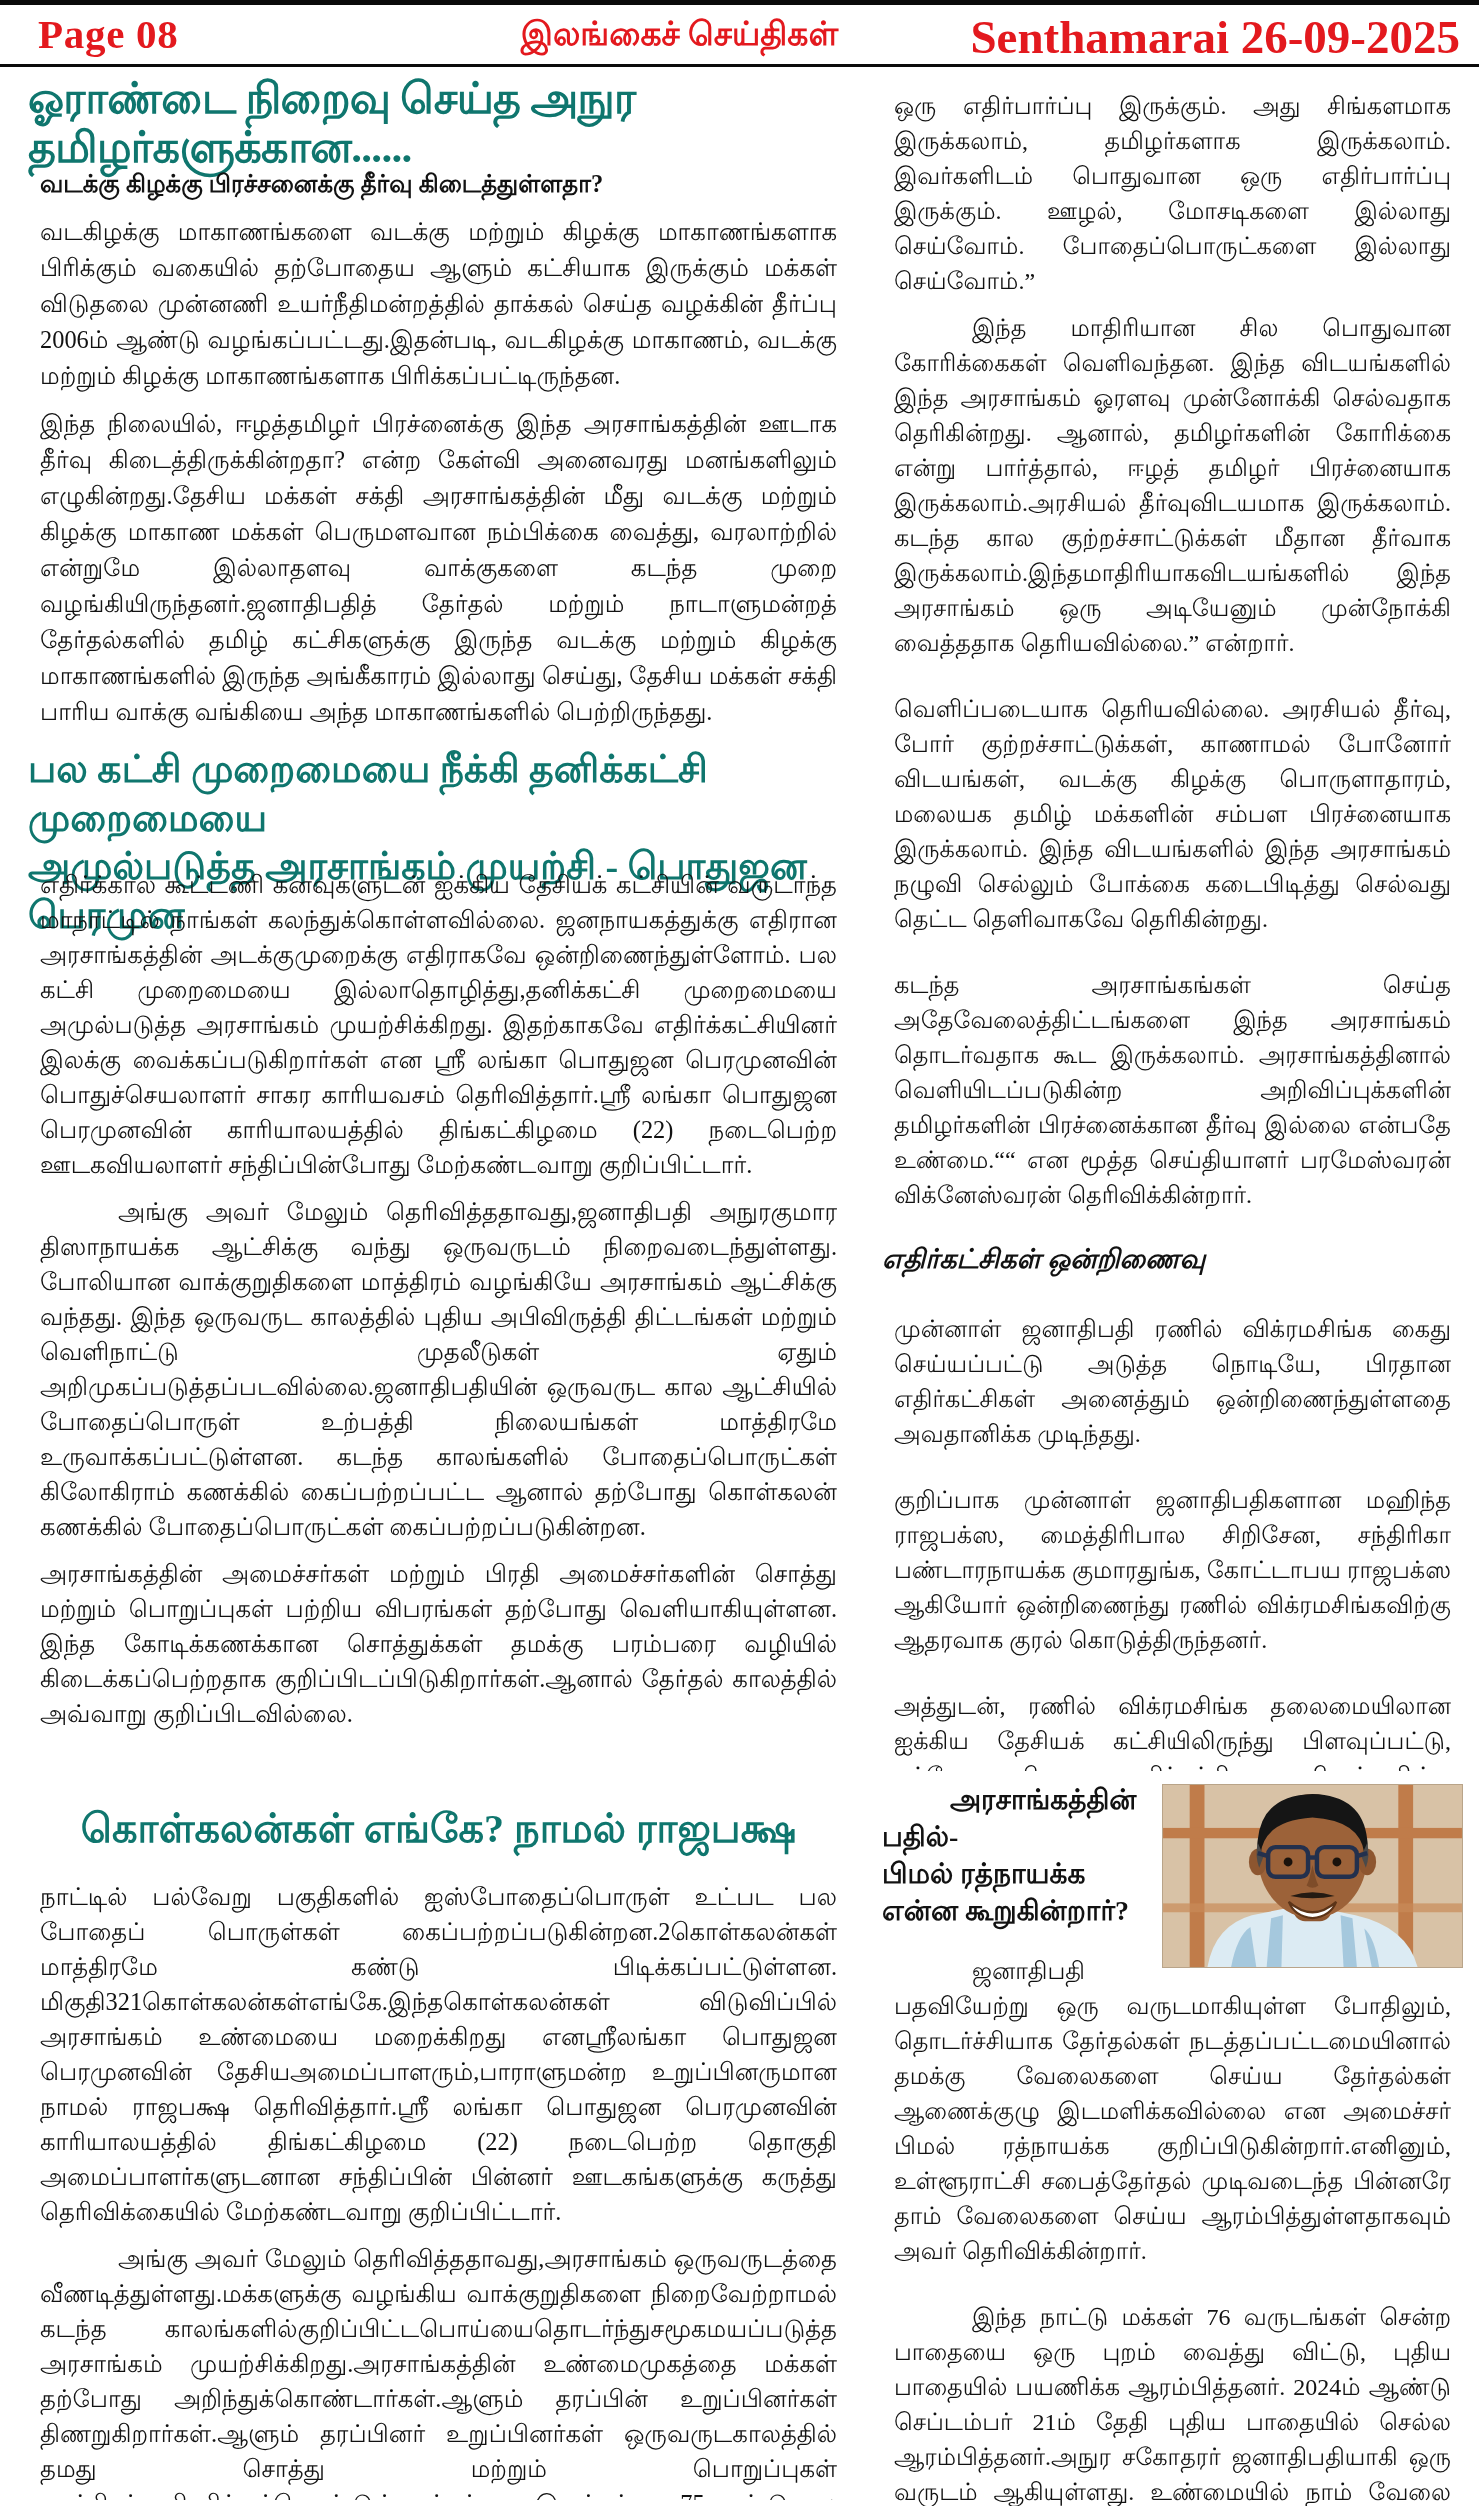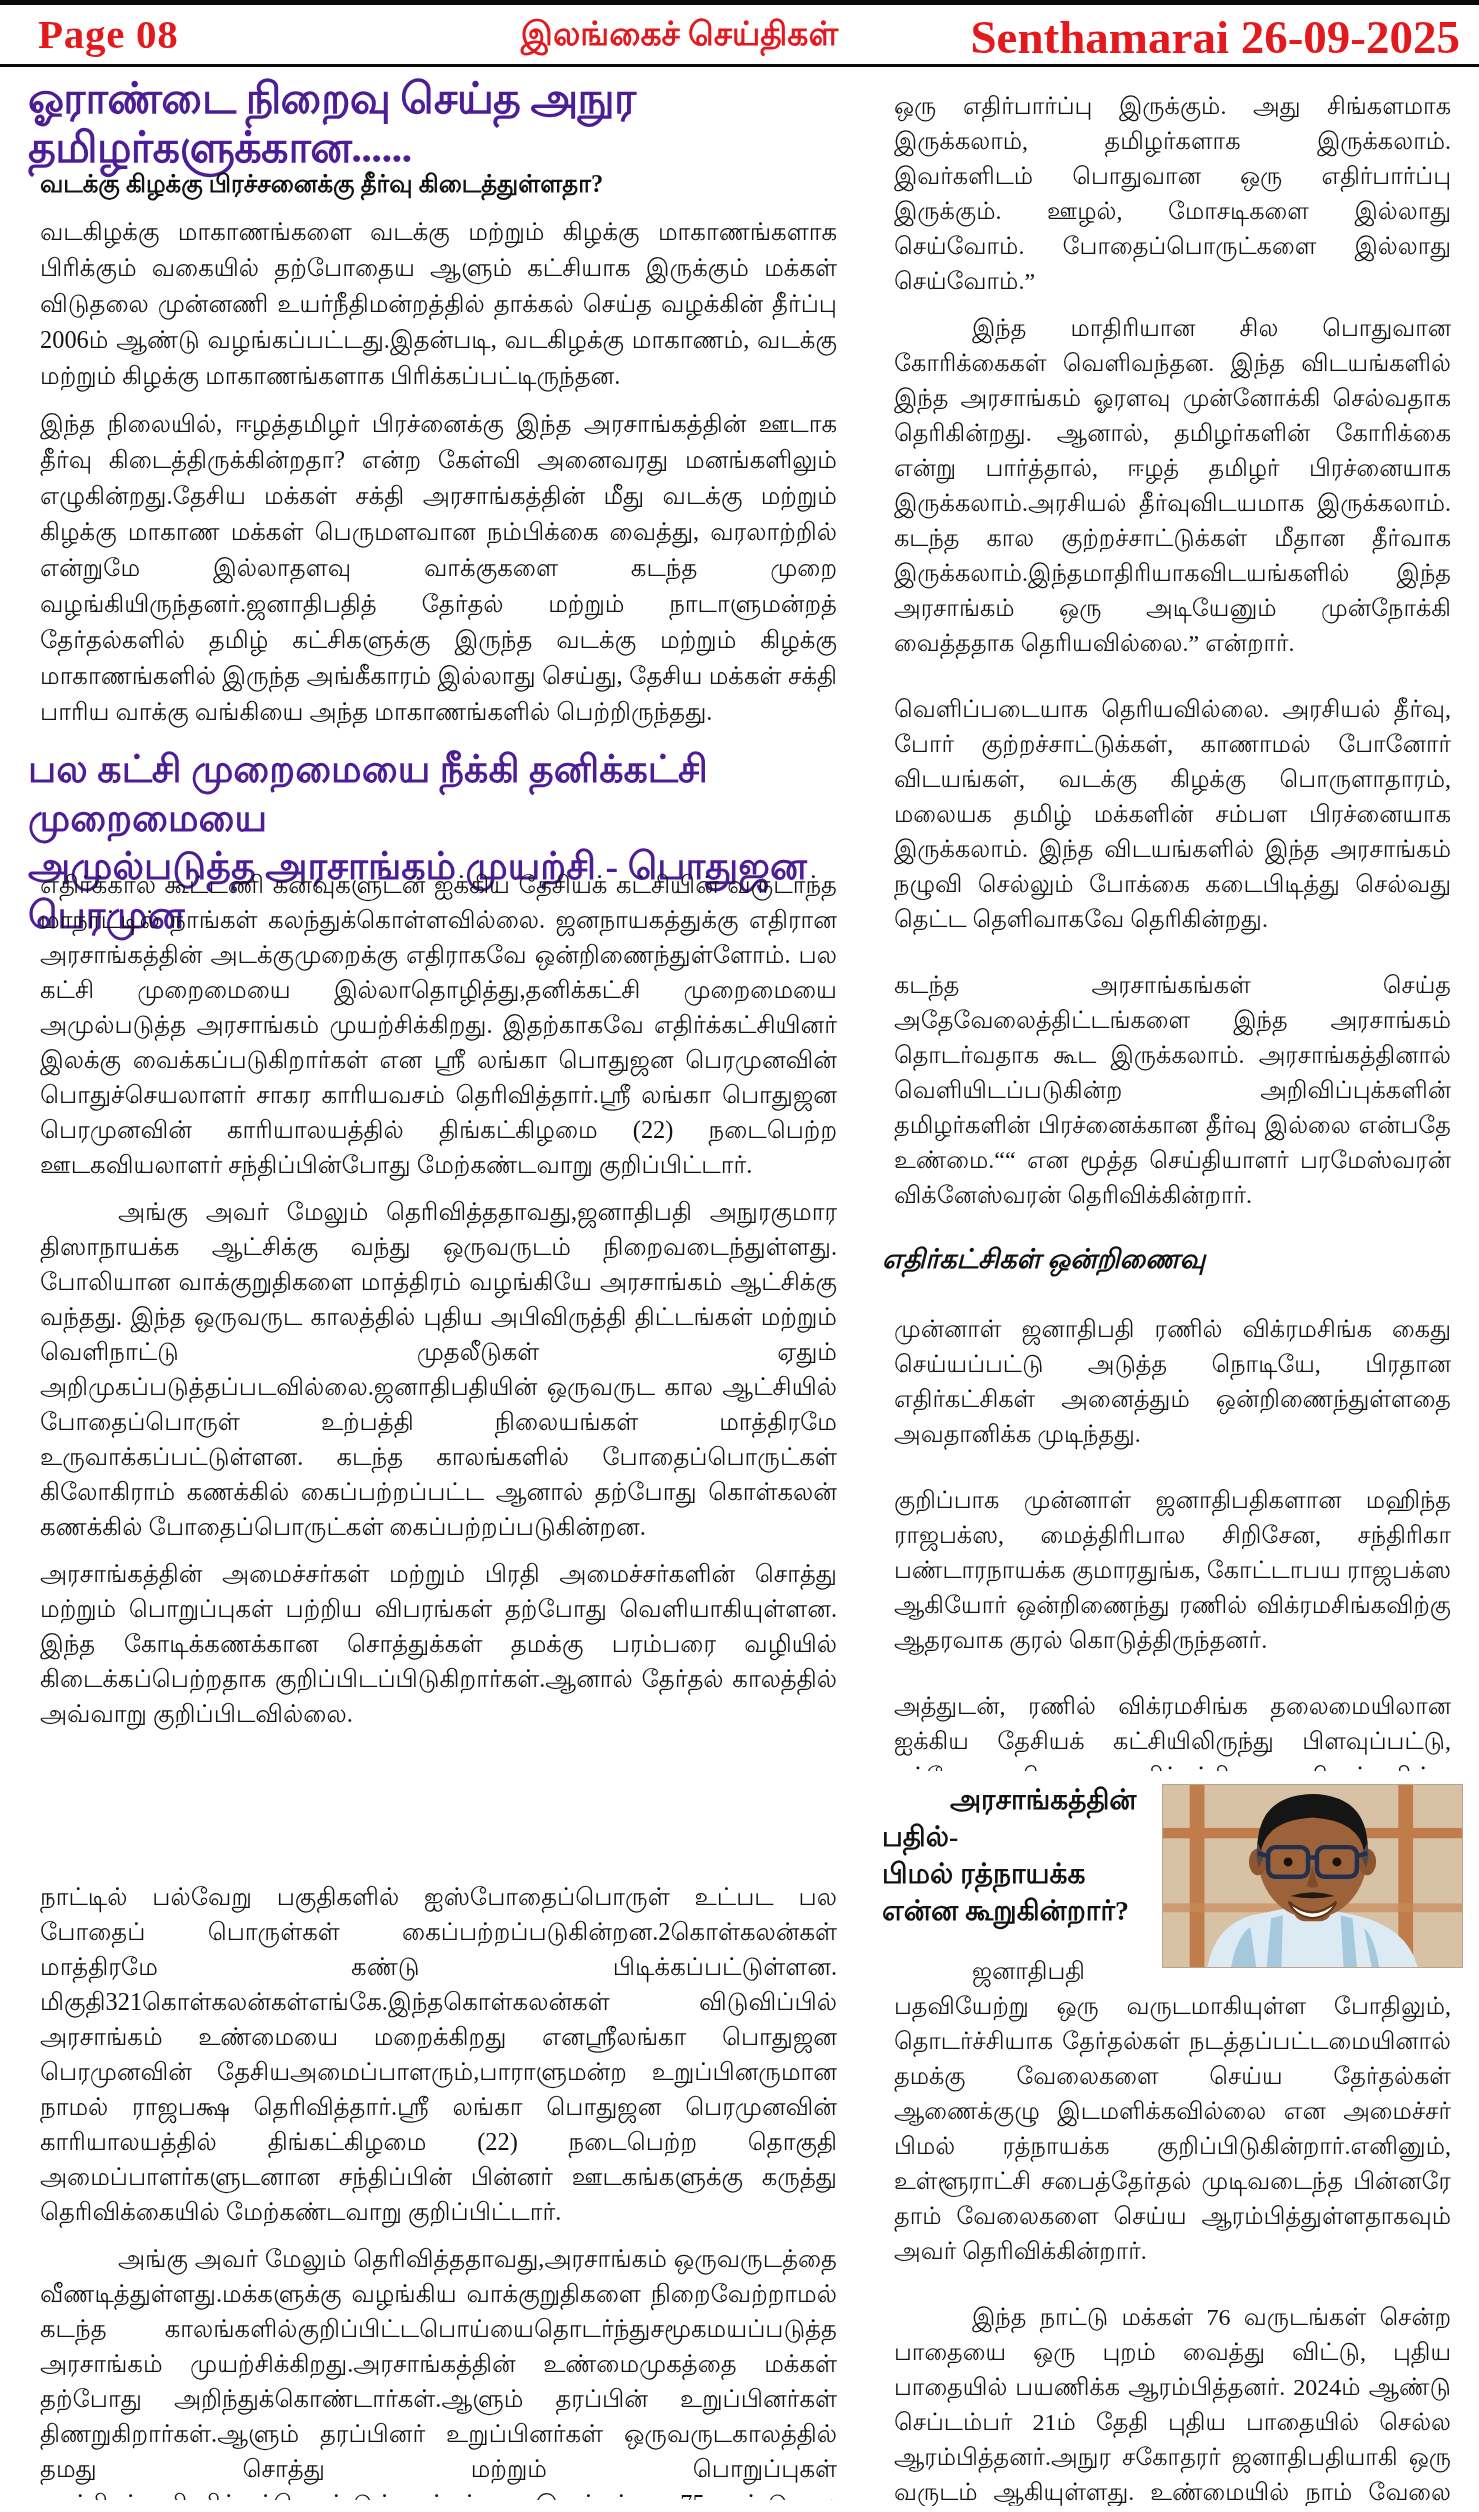--- a/index.html
+++ b/index.html
@@ -11,21 +11,21 @@
   .abs{position:absolute;}
   
   #top-border{left:0;top:0;width:1479px;height:5.2px;background:#0a0a0a;}
   #hdr-page{left:38px;top:10.4px;font-size:41px;font-weight:bold;color:#e3191e;letter-spacing:0.7px;}
   #hdr-center{left:0;top:16.3px;width:1359px;text-align:center;font-size:33px;color:#e3191e;font-weight:bold;}
   #hdr-right{right:19px;top:10.4px;font-size:47px;font-weight:bold;color:#e3191e;}
   #hdr-rule{left:0;top:64px;width:1479px;height:3px;background:#0a0a0a;}
   
   .lcol{left:28px;width:821px;}
   .rcol{left:882px;width:581px;}
-  h1,h2,h3{margin:0;font-weight:bold;color:#4c1d95;}
+  h1,h2,h3{margin:0;font-weight:bold;color:#0f766e;}
   #a1-head{top:74px;font-size:43px;line-height:1.15;letter-spacing:-0.7px;}
   #a1-body{top:154px;height:584px;overflow:hidden;}
   #a2-head{top:745px;font-size:38px;line-height:1.28;}
   #a2-body{top:855px;height:880px;overflow:hidden;}
   #a3-head{top:1754px;font-size:40px;line-height:1.25;text-align:center;}
   #a3-body{top:1867px;height:633px;overflow:hidden;}
   #rcol-top{top:77px;height:1694px;overflow:hidden;}
   #rcol-bottom{top:1781px;height:725px;overflow:hidden;}
   p{margin:12px;text-align:justify;}
   .a1 p{font-size:24.4px;line-height:36px;margin-bottom:31px;}
@@ -72,20 +72,21 @@
 
 <div id="a2-body" class="abs lcol a2">
   <p>எதிர்க்கால கூட்டணி கனவுகளுடன் ஐக்கிய தேசியக் கட்சியின் வருடாந்த மாநாட்டில் நாங்கள் கலந்துக்கொள்ளவில்லை. ஜனநாயகத்துக்கு எதிரான அரசாங்கத்தின் அடக்குமுறைக்கு எதிராகவே ஒன்றிணைந்துள்ளோம். பல கட்சி முறைமையை இல்லாதொழித்து,தனிக்கட்சி முறைமையை அமுல்படுத்த அரசாங்கம் முயற்சிக்கிறது. இதற்காகவே எதிர்க்கட்சியினர் இலக்கு வைக்கப்படுகிறார்கள் என ஸ்ரீ லங்கா பொதுஜன பெரமுனவின் பொதுச்செயலாளர் சாகர காரியவசம் தெரிவித்தார்.ஸ்ரீ லங்கா பொதுஜன பெரமுனவின் காரியாலயத்தில் திங்கட்கிழமை (22) நடைபெற்ற ஊடகவியலாளர் சந்திப்பின்போது மேற்கண்டவாறு குறிப்பிட்டார்.</p>
   <p class="pind">அங்கு அவர் மேலும் தெரிவித்ததாவது,ஜனாதிபதி அநுரகுமார திஸாநாயக்க ஆட்சிக்கு வந்து ஒருவருடம் நிறைவடைந்துள்ளது. போலியான வாக்குறுதிகளை மாத்திரம் வழங்கியே அரசாங்கம் ஆட்சிக்கு வந்தது. இந்த ஒருவருட காலத்தில் புதிய அபிவிருத்தி திட்டங்கள் மற்றும் வெளிநாட்டு முதலீடுகள் ஏதும் அறிமுகப்படுத்தப்படவில்லை.ஜனாதிபதியின் ஒருவருட கால ஆட்சியில் போதைப்பொருள் உற்பத்தி நிலையங்கள் மாத்திரமே உருவாக்கப்பட்டுள்ளன. கடந்த காலங்களில் போதைப்பொருட்கள் கிலோகிராம் கணக்கில் கைப்பற்றப்பட்ட ஆனால் தற்போது கொள்கலன் கணக்கில் போதைப்பொருட்கள் கைப்பற்றப்படுகின்றன.</p>
   <p>அரசாங்கத்தின் அமைச்சர்கள் மற்றும் பிரதி அமைச்சர்களின் சொத்து மற்றும் பொறுப்புகள் பற்றிய விபரங்கள் தற்போது வெளியாகியுள்ளன. இந்த கோடிக்கணக்கான சொத்துக்கள் தமக்கு பரம்பரை வழியில் கிடைக்கப்பெற்றதாக குறிப்பிடப்பிடுகிறார்கள்.ஆனால் தேர்தல் காலத்தில் அவ்வாறு குறிப்பிடவில்லை.</p>
   <p>தாம் ஏழ்மை நிலையில் வாழ்வதாகவும், மக்களுடன் மக்களாக வாழ்வதாகவுமே குறிப்பிட்டார்கள்.எதிர்க்கால கூட்டணி கனவுகளுடன் ஐக்கிய தேசியக் கட்சியின் வருடாந்த மாநாட்டில் நாங்கள் கலந்துக்கொள்ளவில்லை. அந்த மாநாட்டில் பங்குப்பற்றிய சகல அரசியல் கட்சிகளுக்கும் தனித்துவமான கொள்கை உள்ளது.ஜனநாயகத்துக்கு எதிரான அரசாங்கத்தின் அடக்குமுறைக்கு எதிராகவே ஒன்றிணைந்துள்ளோம்.பல கட்சி முறைமையை இல்லாதொழித்து, தனிக்கட்சி முறைமையை அமுல்படுத்த அரசாங்கம் முயற்சிக்கிறது. இதற்காகவே எதிர்க்கட்சியினர் இலக்கு வைக்கப்படுகிறார்கள்.ஜனநாயகத்துக்கு எதிரான செயற்பாடுகளுக்கும் நிபந்தனையற்ற வகையில் ஒன்றிணைவோம் என்றார்.</p>
 </div>
 
 <h3 id="a3-head" class="abs lcol">
   <br>
+  <span>கொள்கலன்கள் எங்கே? நாமல் ராஜபக்ஷ</span>
 </h3>
 
 <div id="a3-body" class="abs lcol a3">
   <p>நாட்டில் பல்வேறு பகுதிகளில் ஐஸ்போதைப்பொருள் உட்பட பல போதைப் பொருள்கள் கைப்பற்றப்படுகின்றன.2கொள்கலன்கள் மாத்திரமே கண்டு பிடிக்கப்பட்டுள்ளன. மிகுதி321கொள்கலன்கள்எங்கே.இந்தகொள்கலன்கள் விடுவிப்பில் அரசாங்கம் உண்மையை மறைக்கிறது எனஸ்ரீலங்கா பொதுஜன பெரமுனவின் தேசியஅமைப்பாளரும்,பாராளுமன்ற உறுப்பினருமான நாமல் ராஜபக்ஷ தெரிவித்தார்.ஸ்ரீ லங்கா பொதுஜன பெரமுனவின் காரியாலயத்தில் திங்கட்கிழமை (22) நடைபெற்ற தொகுதி அமைப்பாளர்களுடனான சந்திப்பின் பின்னர் ஊடகங்களுக்கு கருத்து தெரிவிக்கையில் மேற்கண்டவாறு குறிப்பிட்டார்.</p>
   <p class="pind">அங்கு அவர் மேலும் தெரிவித்ததாவது,அரசாங்கம் ஒருவருடத்தை வீணடித்துள்ளது.மக்களுக்கு வழங்கிய வாக்குறுதிகளை நிறைவேற்றாமல் கடந்த காலங்களில்குறிப்பிட்டபொய்யைதொடர்ந்துசமூகமயப்படுத்த அரசாங்கம் முயற்சிக்கிறது.அரசாங்கத்தின் உண்மைமுகத்தை மக்கள் தற்போது அறிந்துக்கொண்டார்கள்.ஆளும் தரப்பின் உறுப்பினர்கள் திணறுகிறார்கள்.ஆளும் தரப்பினர் உறுப்பினர்கள் ஒருவருடகாலத்தில் தமது சொத்து மற்றும் பொறுப்புகள் மாத்திரம்அதிகரித்துக்கொண்டுள்ளார்கள். இவர்கள் 75ஆண்டுகால ஆட்சியில் இவற்றை உழைத்தார்களா அல்லது இந்த ஒருவருட காலத்துக்குள் உழைத்தார்களா என்பதில்பிரச்சினைகாணப்படுகிறது. இதற்கு ஆளும் தரப்பினர் என்றாவது பதிலளிக்க வேண்டும்.நாட்டில் பல்வேறு பகுதிகளில் ஐஸ் போதைப்பொருள் உட்பட பல போதைப்பொருள்கள் கைப்பற்றப்படுகின்றன. 2கொள்கலன்கள் மாத்திரமே கண்டுப்பிடிக்கப்பட்டுள்ளன.மிகுதி 321 கொள்கலன்கள் எங்கே.இந்த கொள்கலன்கள் விடுவிப்பில் அரசாங்கம் உண்மையை மறைக்கிறது.</p>
 </div>
 
 <div id="rcol-top" class="abs rcol rc">
   <p class="join">ஒரு எதிர்பார்ப்பு இருக்கும். அது சிங்களமாக இருக்கலாம், தமிழர்களாக இருக்கலாம். இவர்களிடம் பொதுவான ஒரு எதிர்பார்ப்பு இருக்கும். ஊழல், மோசடிகளை இல்லாது செய்வோம். போதைப்பொருட்களை இல்லாது செய்வோம்.”</p>
   <p class="pind">இந்த மாதிரியான சில பொதுவான கோரிக்கைகள் வெளிவந்தன. இந்த விடயங்களில் இந்த அரசாங்கம் ஓரளவு முன்னோக்கி செல்வதாக தெரிகின்றது. ஆனால், தமிழர்களின் கோரிக்கை என்று பார்த்தால், ஈழத் தமிழர் பிரச்னையாக இருக்கலாம்.அரசியல் தீர்வுவிடயமாக இருக்கலாம். கடந்த கால குற்றச்சாட்டுக்கள் மீதான தீர்வாக இருக்கலாம்.இந்தமாதிரியாகவிடயங்களில் இந்த அரசாங்கம் ஒரு அடியேனும் முன்நோக்கி வைத்ததாக தெரியவில்லை.” என்றார்.</p>

